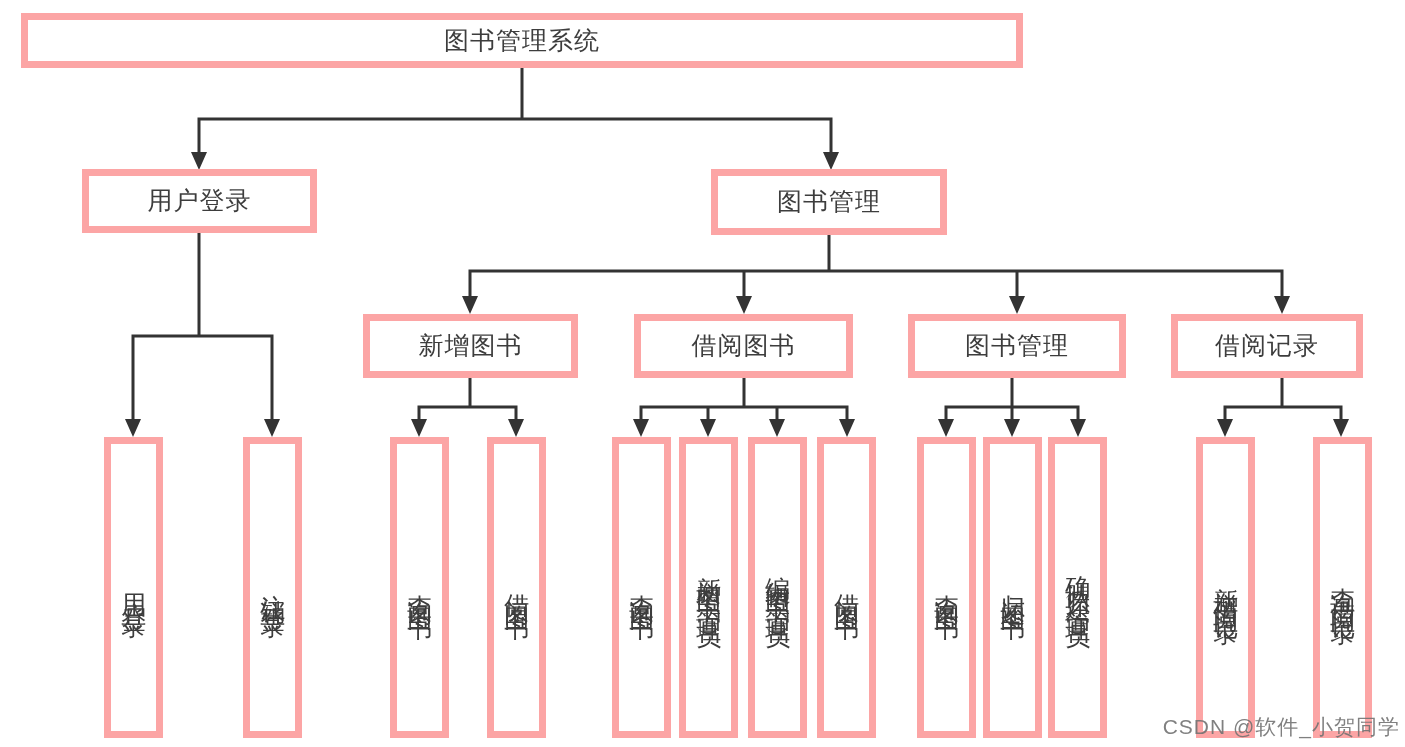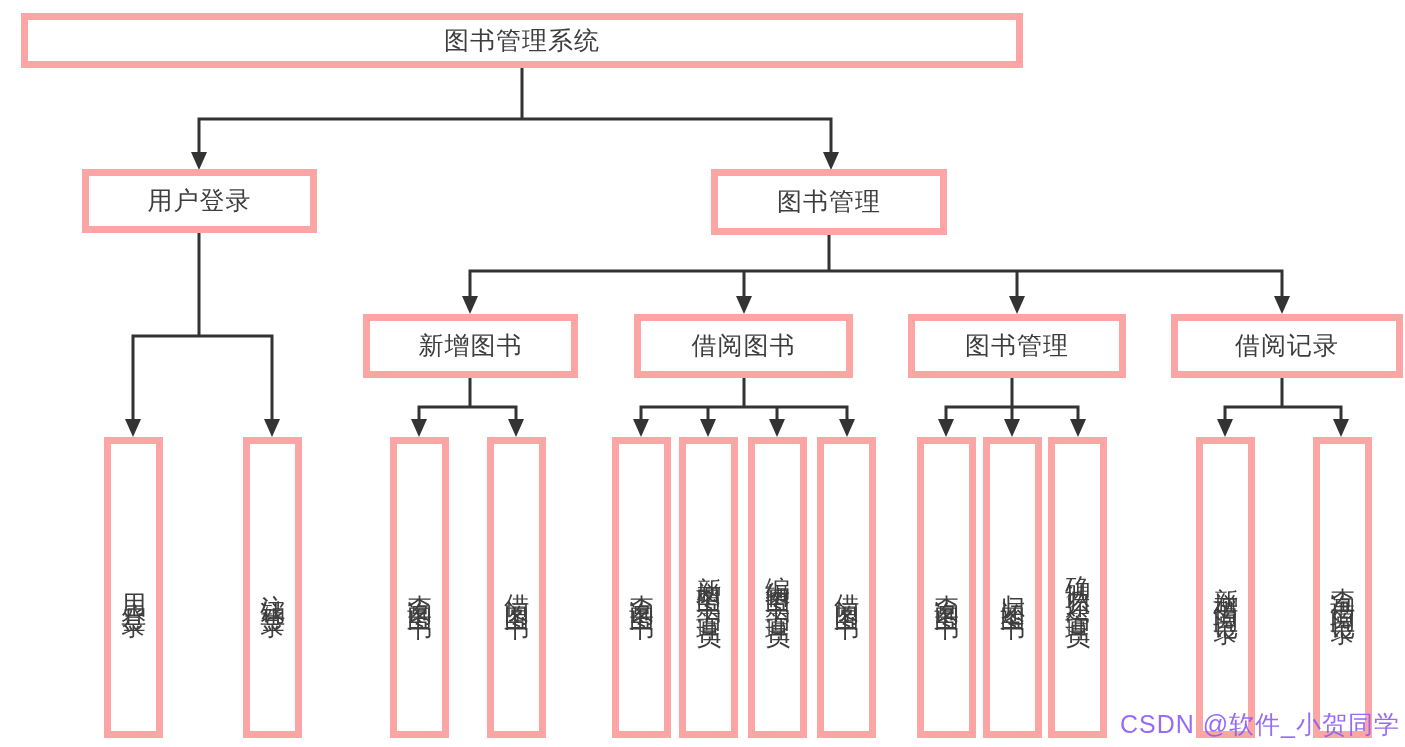--- a/index.html
+++ b/index.html
@@ -13,21 +13,21 @@
     display:flex;align-items:center;justify-content:center;
     font-size:25px;letter-spacing:1px;font-weight:500;line-height:1.1;
     white-space:nowrap;
   }
   .vnode span{
     writing-mode:vertical-rl;text-orientation:mixed;
     letter-spacing:7px;white-space:nowrap;
   }
   .watermark{
     position:absolute;right:5px;bottom:6px;
-    font-size:25px;letter-spacing:1px;color:#8b5cf6;opacity:.9;
+    font-size:21px;letter-spacing:1px;color:#737373;opacity:.9;
     font-weight:500;z-index:5;
   }
 </style>
 </head>
 <body>
 
 <div class="stage">
 
   <svg width="1405" height="747" viewBox="0 0 1405 747">
     <path fill="none" stroke="#333333" stroke-width="3" stroke-linecap="square" d="M522 68 V119 M199 119 H831 M199 119 V153 M831 119 V153
@@ -50,21 +50,21 @@
   </svg>
 
   <div class="node" style="left:21px;top:13px;width:1002px;height:55px">图书管理系统</div>
 
   <div class="node" style="left:82px;top:169px;width:235px;height:64px">用户登录</div>
   <div class="node" style="left:711px;top:169px;width:236px;height:66px">图书管理</div>
 
   <div class="node" style="left:363px;top:314px;width:215px;height:64px">新增图书</div>
   <div class="node" style="left:634px;top:314px;width:219px;height:64px">借阅图书</div>
   <div class="node" style="left:908px;top:314px;width:218px;height:64px">图书管理</div>
-  <div class="node" style="left:1171px;top:314px;width:232px;height:64px">借阅记录</div>
+  <div class="node" style="left:1171px;top:314px;width:192px;height:64px">借阅记录</div>
 
   <div class="node vnode" style="left:104px;top:437px;width:59px;height:301px">
     <span>用户登录</span>
   </div>
   <div class="node vnode" style="left:243px;top:437px;width:59px;height:301px">
     <span>注销登录</span>
   </div>
 
   <div class="node vnode" style="left:390px;top:437px;width:59px;height:301px">
     <span>查询图书</span>

